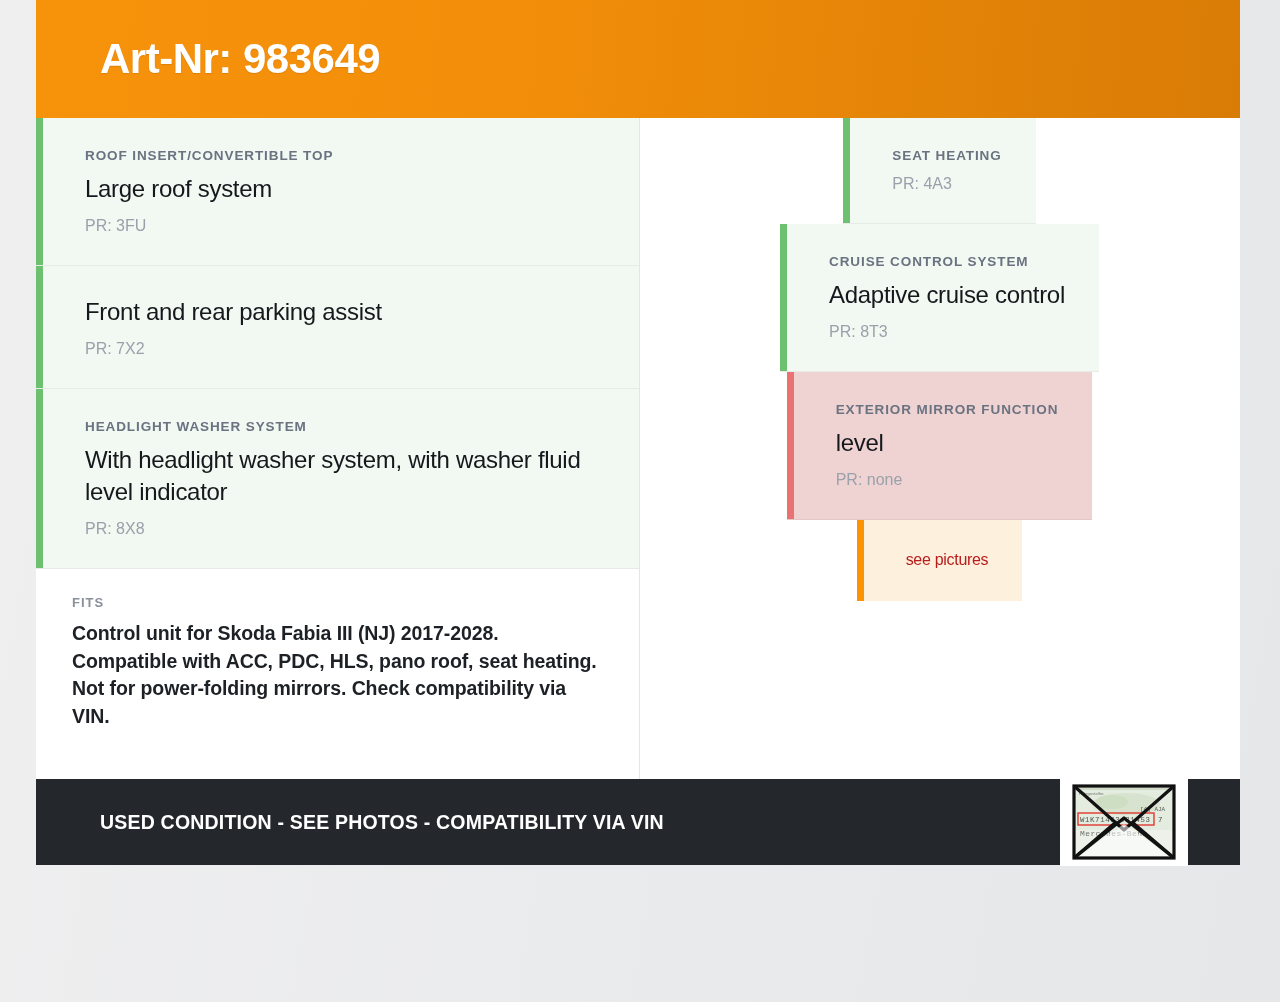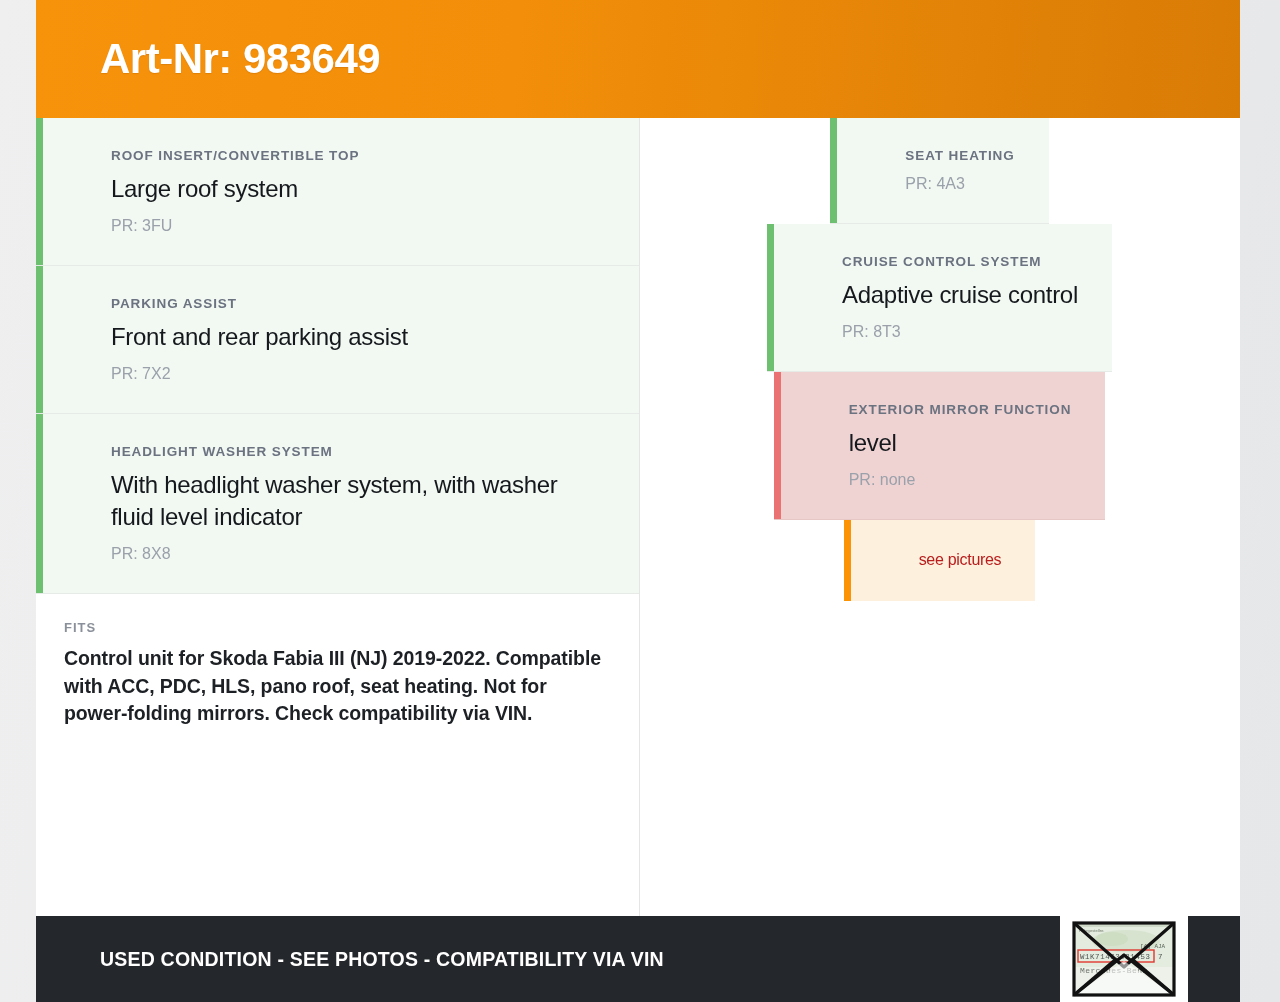--- a/index.html
+++ b/index.html
@@ -5,21 +5,21 @@
   * { box-sizing: border-box; margin: 0; padding: 0; }
   html, body {
     width: 1280px; height: 1002px;
     background: linear-gradient(100deg, #efeff0 0%, #e6e7e9 100%);
     font-family: "Liberation Sans", sans-serif;
     overflow: hidden;
   }
   #page {
     position: absolute;
     left: 36px; top: 0;
-    width: 1204px; height: 1002px;
+    width: 1204px; height: 865px;
     background: #ffffff;
     display: flex; flex-direction: column;
   }
   
   #header {
     height: 118px;
     background: linear-gradient(95deg, #f7920b 0%, #f28e09 40%, #d97c06 100%);
     display: flex; align-items: center;
     flex: 0 0 auto;
   }
@@ -41,21 +41,21 @@
   .col {
     display: flex; flex-direction: column;
     min-width: 0;
   }
   #col-left  { width: 604px; border-right: 1px solid #e4e6e6; }
   #col-right { width: 599px; align-items: center; }
 
   .card {
     position: relative;
     border-bottom: 1px solid #e7ebe7;
-    padding: 30px 34px 30px 75px;
+    padding: 30px 34px 30px 49px;
     background: #f2f8f2;
   }
   .card::before {
     content: "";
     position: absolute;
     left: 0; top: 0; bottom: 0;
     width: 7px;
     background: #6cc070;
   }
   .card.status-ok      { background: #f2f8f2; }
@@ -86,21 +86,21 @@
   }
   .card-pr {
     margin-top: 12px;
     font-size: 16px;
     color: #9aa1aa;
   }
   .spacer { flex: 1 1 auto; background: #ffffff; }
 
   
   #fits {
-    padding: 26px 36px 30px 28px;
+    padding: 26px 36px 30px 36px;
     background: #ffffff;
   }
   #fits-label {
     font-size: 13px;
     font-weight: bold;
     letter-spacing: 1px;
     text-transform: uppercase;
     color: #8a9099;
     margin-bottom: 10px;
   }
@@ -146,33 +146,32 @@
 
   <div id="columns">
 
     <div class="col" id="col-left">
       <div class="card status-ok">
         <div class="card-label">ROOF INSERT/CONVERTIBLE TOP</div>
         <div class="card-title">Large roof system</div>
         <div class="card-pr">PR: 3FU</div>
       </div>
       <div class="card status-ok">
-        <div class="card-label">PARKING ASSIST</div>
         <div class="card-title">Front and rear parking assist</div>
         <div class="card-pr">PR: 7X2</div>
       </div>
       <div class="card status-ok">
         <div class="card-label">HEADLIGHT WASHER SYSTEM</div>
         <div class="card-title">With headlight washer system, with washer fluid level indicator</div>
         <div class="card-pr">PR: 8X8</div>
       </div>
 
       <div id="fits">
         <div id="fits-label">FITS</div>
-        <div id="fits-text">Control unit for Skoda Fabia III (NJ) 2019-2022. Compatible with ACC, PDC, HLS, pano roof, seat heating. Not for power-folding mirrors. Check compatibility via VIN.</div>
+        <div id="fits-text">Control unit for Skoda Fabia III (NJ) 2017-2028. Compatible with ACC, PDC, HLS, pano roof, seat heating. Not for power-folding mirrors. Check compatibility via VIN.</div>
       </div>
       <div class="spacer"></div>
     </div>
 
     <div class="col" id="col-right">
       <div class="card status-ok">
         <div class="card-label">SEAT HEATING</div>
         <div class="card-pr">PR: 4A3</div>
       </div>
       <div class="card status-ok">

